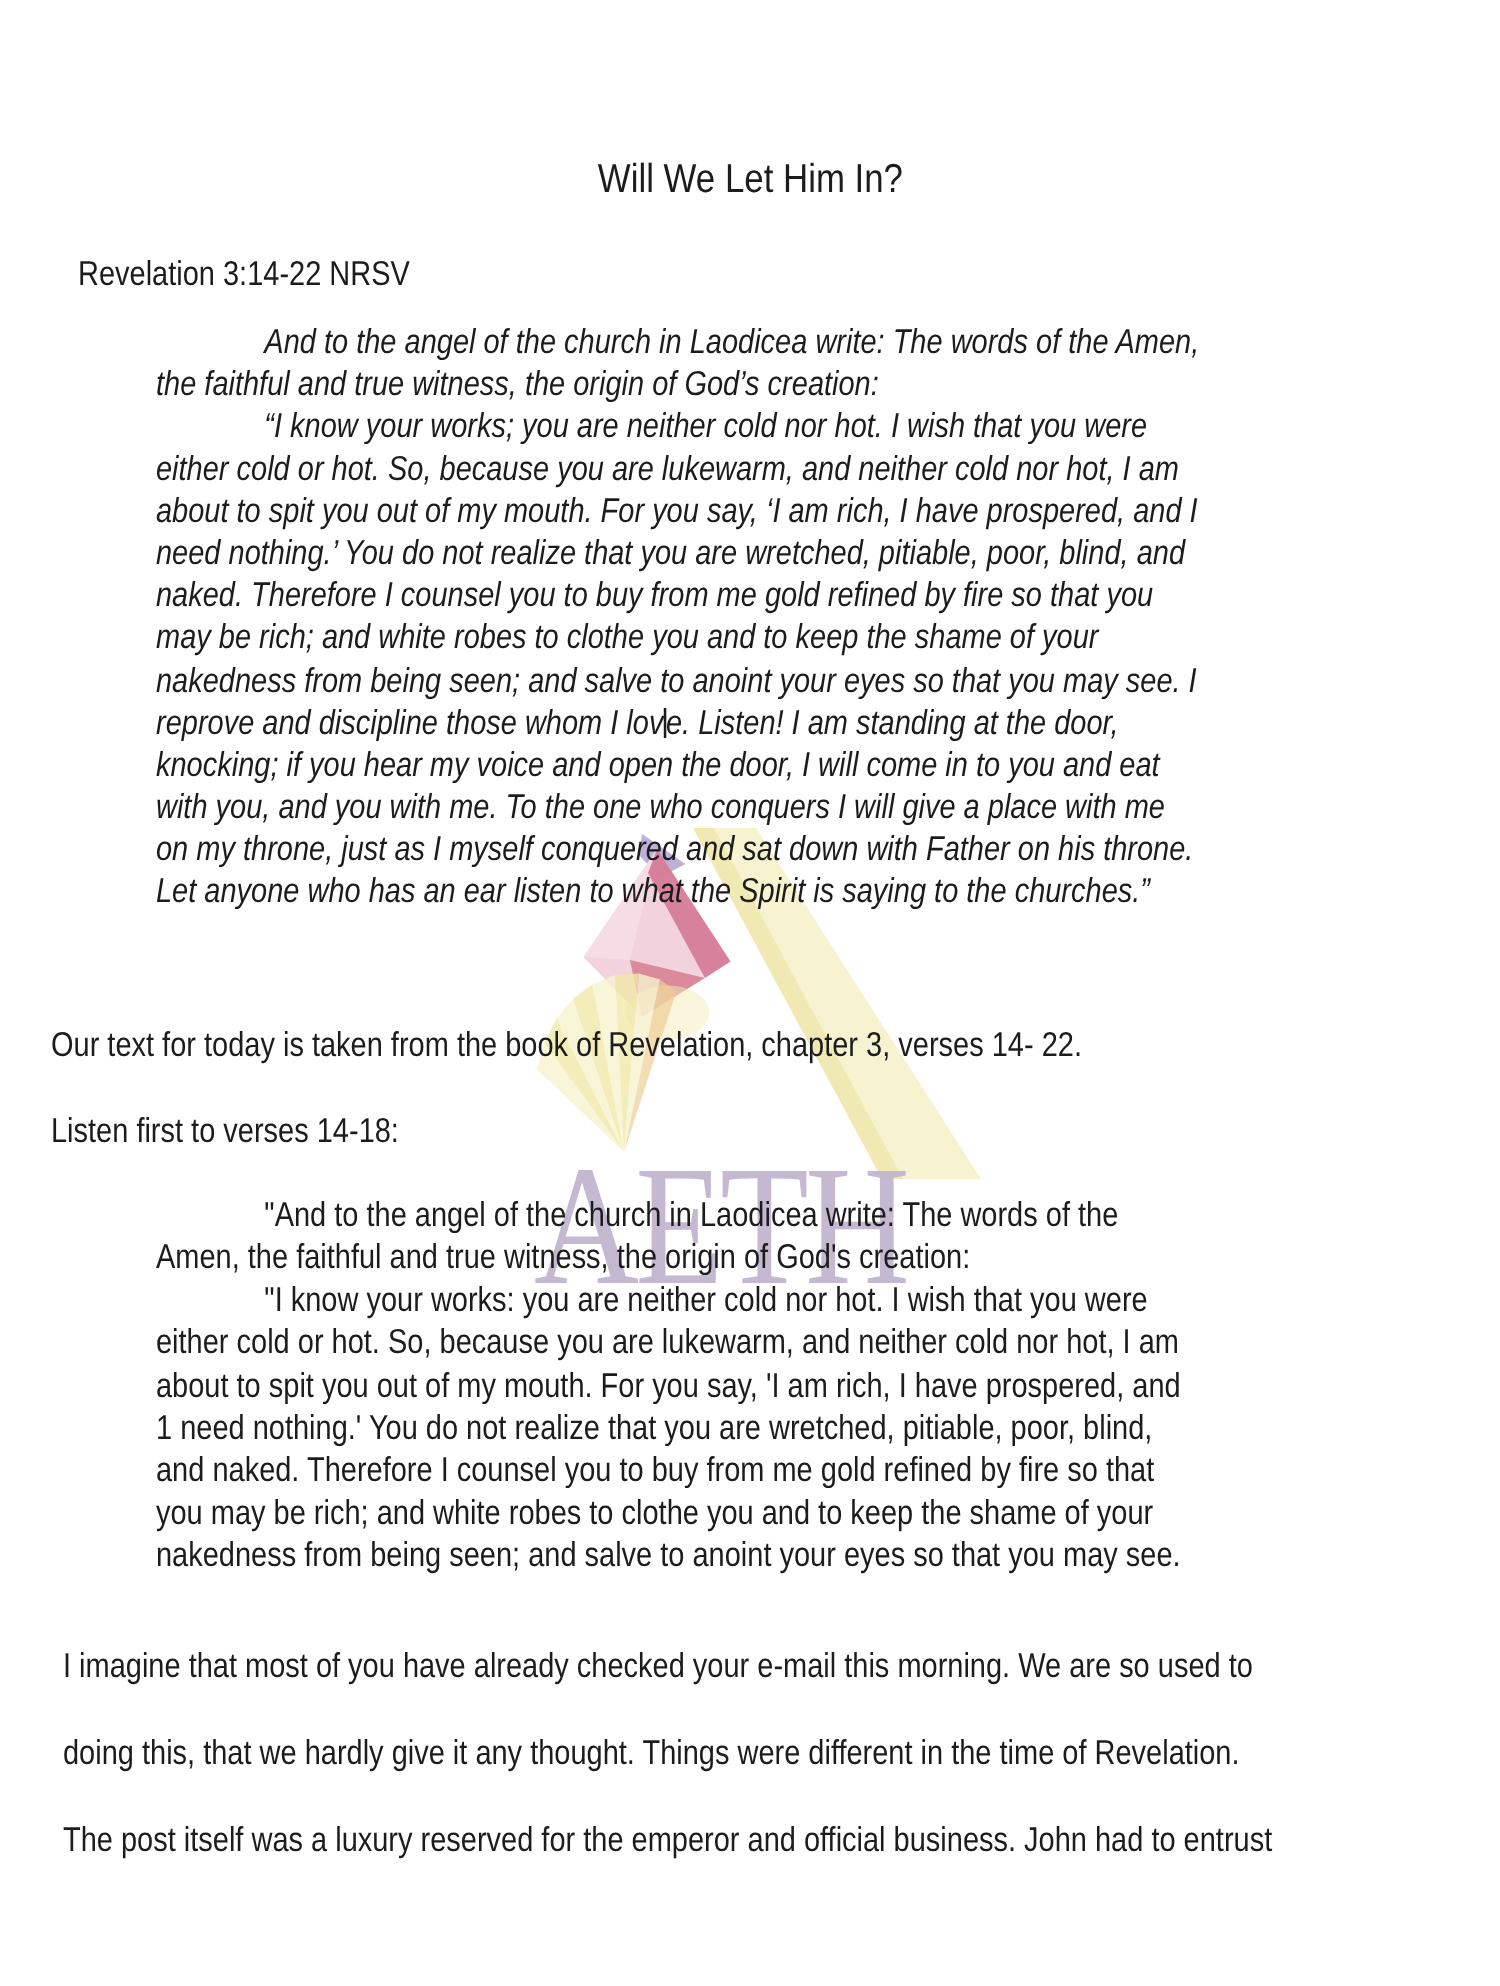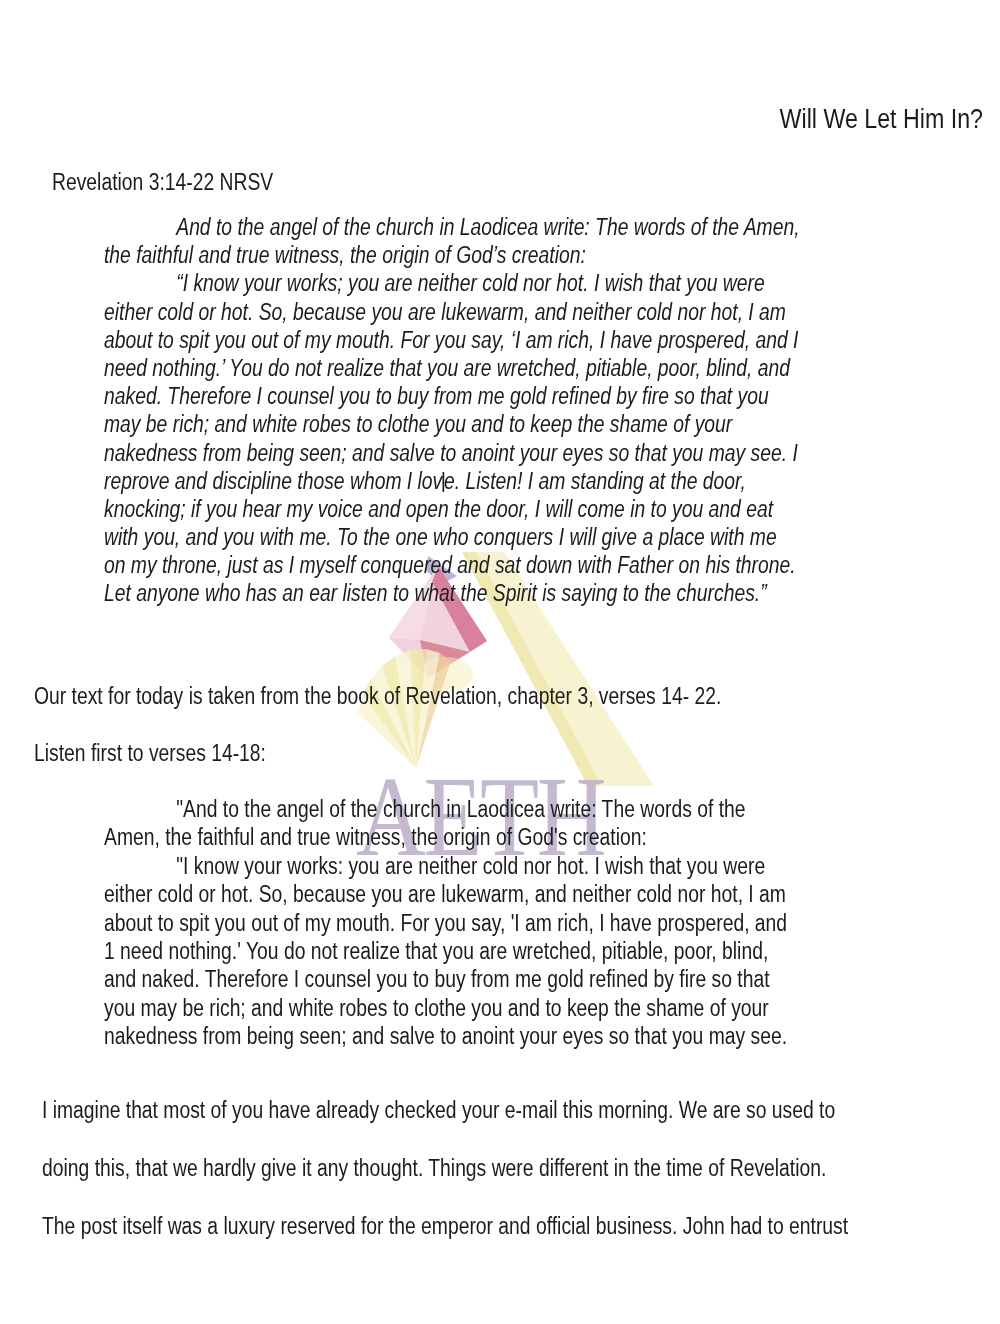--- a/index.html
+++ b/index.html
@@ -2,21 +2,21 @@
 <html><head>
 <meta charset="utf-8">
 <style>
   html,body{margin:0;padding:0;background:#ffffff;}
   .page{
     position:relative;width:1000px;height:1324px;background:#ffffff;overflow:hidden;
     font-family:"Liberation Sans",sans-serif;color:#1c1c1c;
   }
   
   .cond{transform:scaleX(0.84);transform-origin:0 50%;white-space:pre;width:max-content;}
-  .title-wrap{position:absolute;top:104px;left:0;width:1000px;text-align:right;}
+  .title-wrap{position:absolute;top:104px;left:0;width:1000px;text-align:center;}
   .title{display:inline-block;font-size:27px;font-weight:normal;margin:0;
          transform:scaleX(0.86);transform-origin:center top;white-space:pre;}
   .ref{position:absolute;left:52px;top:169px;font-size:23px;}
   .intro1{position:absolute;left:34px;top:683px;font-size:23px;}
   .intro2{position:absolute;left:34px;top:740px;font-size:23px;}
   .quote{position:absolute;left:104px;font-size:23px;}
   .q1{top:213px;font-style:italic;}
   .q2{top:795px;}
   .q1 .q-line{line-height:28.2px;height:28.2px;}
   .q2 .q-line{line-height:28.4px;height:28.4px;}

